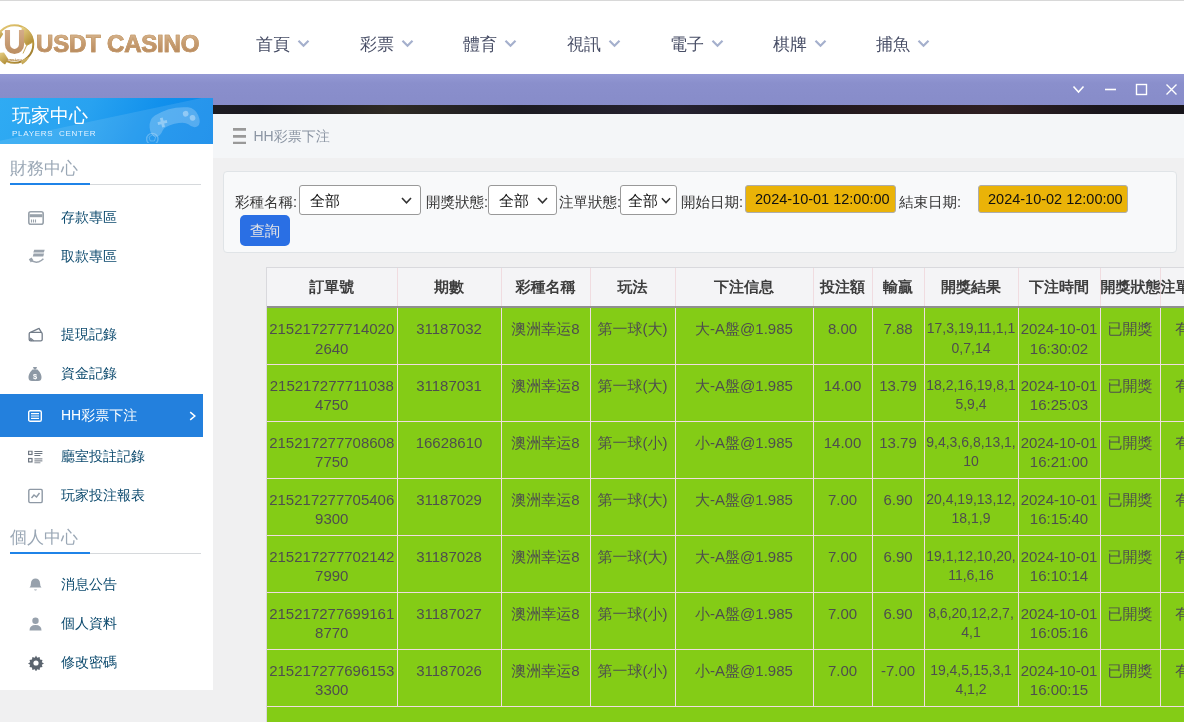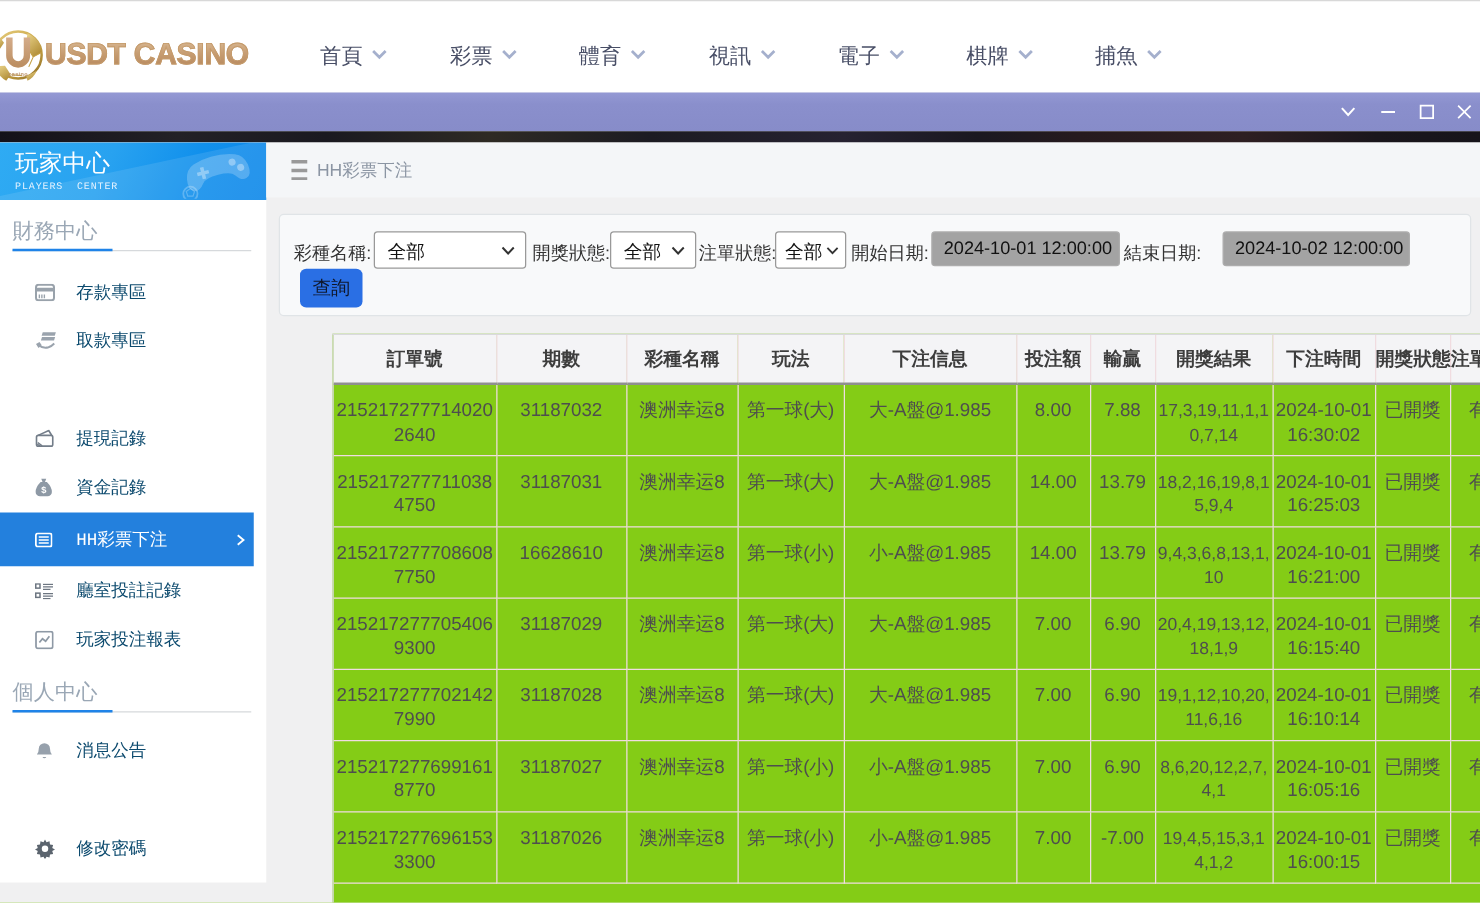--- a/index.html
+++ b/index.html
@@ -19,21 +19,21 @@
 
 
 #purple { left:0; top:74px; width:1184px; height:31px; background:linear-gradient(180deg,#9499d4 0%,#8a8fcc 30%,#878cc9 100%); }
 #purple svg { position:absolute; top:9px; }
 
 
 #darkstrip { left:0; top:105px; width:1184px; height:9px;
   background:linear-gradient(90deg,#131118 0%,#232126 12%,#1a1920 22%,#2e2a24 33%,#1c1b22 44%,#262231 57%,#1a1820 66%,#261a1e 73%,#2e1f22 84%,#1a161c 93%,#16141a 100%); }
 
 
-#sidebar { left:0; top:114px; width:213px; height:592px; background:#fff;font-family:Liberation Mono, monospace; }
+#sidebar { left:0; top:98px; width:213px; height:592px; background:#fff; }
 #sidehead { position:absolute; left:0; top:0; width:213px; height:46px;
   background:linear-gradient(115deg,#2fabf3 0%,#28a2f0 40%,#1190ec 70%,#0d87e9 100%); overflow:hidden; }
 #sidehead .t1 { position:absolute; left:12px; top:8px; font-size:19px; line-height:20px; color:#fff; }
 #sidehead .t2 { position:absolute; left:12px; top:31px; font-size:8px; color:#e3f2ff; letter-spacing:0.7px; }
 .sectitle { position:absolute; left:10px; font-size:17px; color:#9aa7b5; }
 .secline { position:absolute; left:10px; width:191px; height:1px; background:#d6d9dc; }
 .secline i { position:absolute; left:0; top:-1px; width:80px; height:2px; background:#1f83e8; display:block; }
 .mitem { position:absolute; left:0; width:213px; height:39px; }
 .mitem .txt { position:absolute; left:61px; top:50%; transform:translateY(-50%); font-size:14px; color:#0c4a6e; white-space:nowrap; }
 .mitem svg { position:absolute; left:28px; top:50%; transform:translateY(-50%); }
@@ -45,23 +45,23 @@
 
 #bread { left:213px; top:114px; width:971px; height:44px; background:#f4f6f8; }
 #bread .txt { position:absolute; left:40.5px; top:13.5px; font-size:14px; color:#8b95a3; }
 #crumbicon { position:absolute; left:20px; top:13px; }
 
 #filter { left:223px; top:171px; width:954px; height:82px; background:#f8f9fa; border:1px solid #e0e4e7; border-radius:4px; }
 .flabel { position:absolute; top:21px; font-size:14.5px; color:#333; }
 .fsel { position:absolute; top:13px; height:30px; background:#fff; border:1px solid #999; border-radius:3px; font-size:15px; color:#111; }
 .fsel .v { position:absolute; left:10px; top:6px; }
 .fsel svg { position:absolute; right:8px; top:11px; }
-.finput { position:absolute; top:13px; height:28px; background:#a3a3a3; border:1px solid #adadad; border-radius:3px; font-size:14.5px; color:#111; }
+.finput { position:absolute; top:13px; height:28px; background:#eab308; border:1px solid #adadad; border-radius:3px; font-size:14.5px; color:#111; }
 .finput .v { position:absolute; left:9px; top:5px; white-space:nowrap; }
-#qbtn { position:absolute; left:16px; top:43px; width:50px; height:31px; background:#2a6fe4; border-radius:5px; color:#0f172a; font-size:15px; text-align:center; line-height:31px; }
+#qbtn { position:absolute; left:16px; top:43px; width:50px; height:31px; background:#2a6fe4; border-radius:5px; color:#e5e5e5; font-size:15px; text-align:center; line-height:31px; }
 
 
 #tablewrap { left:222px; top:267px; width:955px; height:504px; background:#84cc16; border:1px solid #d9d9dd; border-bottom:none;margin-left:44px; }
 table { border-collapse:collapse; table-layout:fixed; width:953px; }
 th { background:#f4f4f6; font-size:15px; font-weight:bold; color:#3d3d3d; height:39px; border-bottom:2px solid #8f8f8f; border-right:1px solid #f0dce0; text-align:center; vertical-align:middle; padding:0; white-space:nowrap; }
 td { font-size:15px; color:#4e4e4e; text-align:center; vertical-align:top; padding:11px 2px 0 2px; line-height:19.5px; height:57px; border-bottom:1px solid #f0dce0; border-right:1px solid #f0dce0; overflow:hidden; }
 th:last-child, td:last-child { border-right:none; }
 td.res { font-size:14px; padding-left:1px; padding-right:1px; }
 </style>
 </head>
@@ -228,20 +228,27 @@
     <div class="secline" style="top:455px;">
         <i></i>
       </div>
     <div class="mitem" style="top:467px;">
         <svg width="15" height="15" viewBox="0 0 15 15">
           <path d="M7.5 1 a4.5 4.5 0 0 1 4.5 4.5 q0 3 1.5 4.5 h-12 q1.5 -1.5 1.5 -4.5 a4.5 4.5 0 0 1 4.5 -4.5 z" fill="#97a1ac"></path>
           <path d="M6 12 a1.6 1.6 0 0 0 3 0 z" fill="#97a1ac"></path>
         </svg>
         <span class="txt">消息公告</span>
       </div>
+    <div class="mitem" style="top:506px;">
+        <svg width="15" height="15" viewBox="0 0 15 15">
+          <circle cx="7.5" cy="4.2" r="3.2" fill="#97a1ac"></circle>
+          <path d="M1.5 14 q0 -5.5 6 -5.5 q6 0 6 5.5 z" fill="#97a1ac"></path>
+        </svg>
+        <span class="txt">個人資料</span>
+      </div>
     <div class="mitem" style="top:545px;padding-left:32px;">
         <svg width="16" height="16" viewBox="0 0 16 16">
           <path d="M8 0.5 l1.2 2.2 2.4 -0.7 0.4 2.5 2.5 0.4 -0.7 2.4 2.2 1.2 -2.2 1.2 0.7 2.4 -2.5 0.4 -0.4 2.5 -2.4 -0.7 -1.2 2.2 -1.2 -2.2 -2.4 0.7 -0.4 -2.5 -2.5 -0.4 0.7 -2.4 -2.2 -1.2 2.2 -1.2 -0.7 -2.4 2.5 -0.4 0.4 -2.5 2.4 0.7 z" fill="#5b646e"></path>
           <circle cx="8" cy="8" r="2.6" fill="#fff"></circle>
         </svg>
         <span class="txt">修改密碼</span>
       </div>
   </div>
 
   <div class="abs" id="bread">

